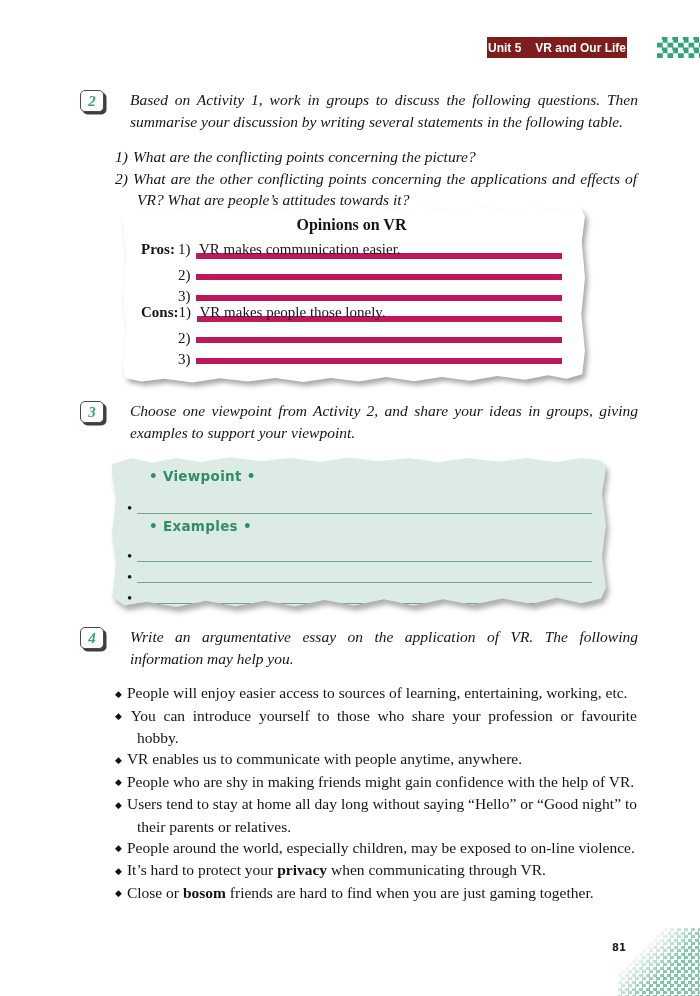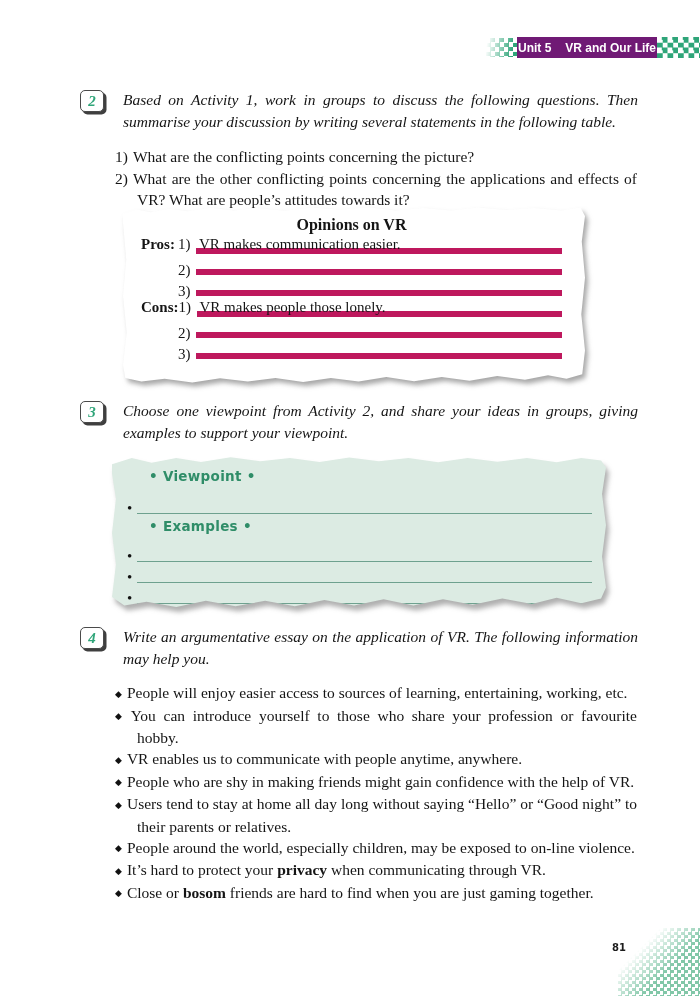--- a/index.html
+++ b/index.html
@@ -6,22 +6,22 @@
   html,body { width:700px; height:996px; }
   body {
     position:relative; background:#ffffff; overflow:hidden;
     font-family:"Liberation Serif", serif; color:#151515;
     -webkit-font-smoothing:antialiased;
   }
 
   
   .header-band { position:absolute; top:37px; left:0; right:0; height:21px; }
   .unit-badge {
-    position:absolute; left:517px; top:0; width:140px; height:21px;
-    background:#701a75; color:#fff; display:flex; align-items:center; justify-content:center;
+    position:absolute; left:487px; top:0; width:140px; height:21px;
+    background:#7f1d1d; color:#fff; display:flex; align-items:center; justify-content:center;
     font-family:"Liberation Sans", sans-serif; font-weight:bold; font-size:12px;
   }
   .unit-badge .gap { display:inline-block; width:14px; }
   .checker {
     background-image:repeating-conic-gradient(#2fa579 0% 25%, transparent 0% 50%);
   }
   .header-checker-right { position:absolute; left:657px; top:0; width:43px; height:21px; background-size:10.5px 10.5px; }
   .header-dither-left {
     position:absolute; left:486px; top:1px; width:31px; height:19px; background-size:9px 9px;
     -webkit-mask-image:linear-gradient(100deg, transparent 5%, #000 85%);
@@ -32,40 +32,40 @@
   .activity { position:absolute; left:80px; width:558px; }
   .act-head { display:flex; align-items:flex-start; }
   .act-badge {
     flex:0 0 auto; width:24px; height:22px; margin-top:1px;
     background:#fff; border:1px solid #4a4a4a; border-radius:5px;
     box-shadow:2.5px 2.5px 0 #3f3f3f;
     color:#2fa579; font:bold italic 15px "Liberation Serif", serif;
     display:flex; align-items:center; justify-content:center;
   }
   .act-instruction {
-    margin-left:19px; width:522px; font-style:italic; font-size:15.5px; line-height:22px;
+    margin-left:26px; width:522px; font-style:italic; font-size:15.5px; line-height:22px;
     text-align:justify;
   }
-  .questions { margin:13px 0 0 35px; width:522px; }
+  .questions { margin:13px 0 0 35px; width:522px;font-style:italic; }
   .question { padding-left:22px; text-indent:-22px; font-size:15.5px; line-height:21.5px; text-align:justify; }
   .question .qnum { margin-right:5px; }
 
   
   .paper-wrap { position:absolute; left:123px; top:205px; width:462px; height:182px;
     filter:drop-shadow(3px 4px 2.5px rgba(95,95,95,0.55)); }
   .paper {
     width:100%; height:100%; background:#fff; padding:11px 23px 0 18px;
     clip-path:polygon(0% 5%, 3% 2.5%, 6% 4%, 10% 2%, 14% 3.5%, 19% 1.5%, 24% 3%, 29% 1.6%,
       35% 3.2%, 41% 1.4%, 47% 2.6%, 53% 1.2%, 59% 3%, 65% 1.6%, 71% 3%, 77% 1.4%, 83% 2.8%,
       89% 1.6%, 95% 3%, 99% 1.4%, 100% 6%, 99.3% 20%, 100% 40%, 99.2% 60%, 100% 80%, 99.4% 93%,
       96% 95.5%, 92% 93.5%, 87% 96%, 81% 94%, 75% 96.5%, 69% 94.5%, 63% 96.8%, 57% 94.5%,
       51% 97%, 45% 95%, 39% 97.2%, 33% 95%, 27% 97%, 21% 95.2%, 15% 97.5%, 9% 95.5%,
       4% 97%, 0.5% 95%, 0% 88%, 0.8% 70%, 0% 50%, 0.7% 30%, 0% 10%);
   }
-  .paper-title { text-align:center; font-weight:bold; font-size:16px; }
+  .paper-title { text-align:center; font-weight:bold; font-size:16px; margin-bottom:5px; }
   .op-row { display:flex; align-items:baseline; height:21px; font-size:15px; }
   .op-label { flex:0 0 37px; font-weight:bold; }
   .op-num { flex:0 0 18px; }
   .op-value { flex:1 1 auto; border-bottom:6px solid #be185d; padding-left:3px; line-height:20px; height:20px; }
 
   
   .greenbox-wrap { position:absolute; left:112px; top:455px; width:494px; height:156px;
     filter:drop-shadow(3px 5px 2.5px rgba(95,95,95,0.5)); }
   .greenbox {
     width:100%; height:100%; background:#dcebe3; padding:9px 14px 0 14px;

